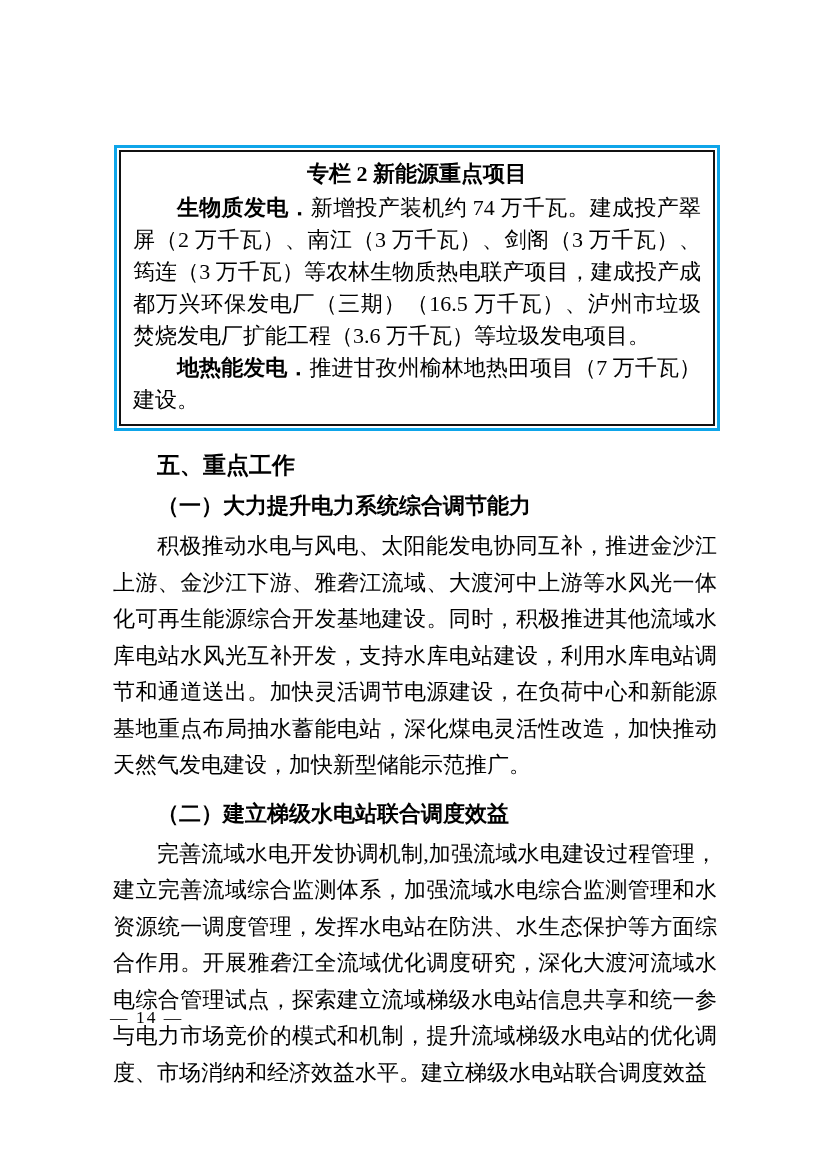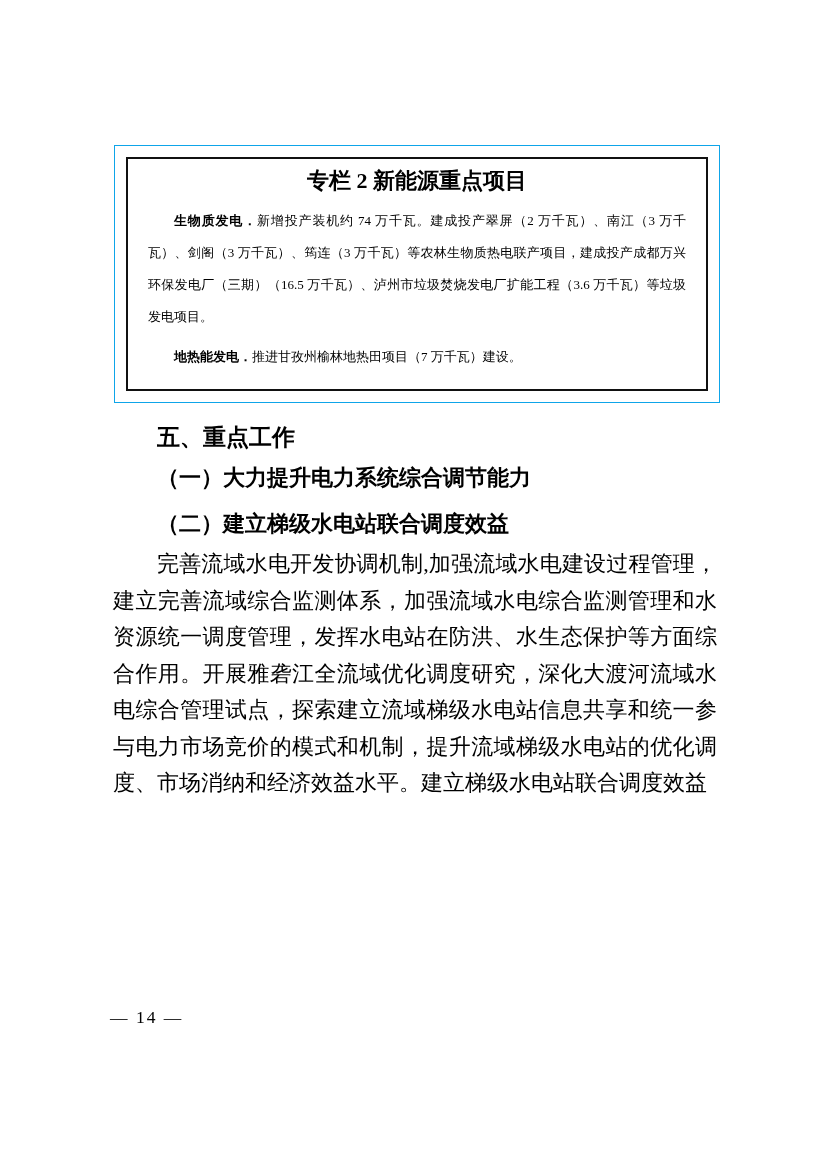--- a/index.html
+++ b/index.html
@@ -17,42 +17,42 @@
     color: #000000;
   }
   .content {
     position: absolute;
     left: 113px;
     top: 145px;
     width: 604px;
   }
   
   .box {
-    border: 1px solid #0ea5e9;
-    padding: 11px;
+    border: 3px solid #0ea5e9;
+    padding: 2px;
     margin-bottom: 19px;
     box-sizing: border-box;
     width: 606px;
     margin-left: 1px;
   }
   .box-inner {
     border: 2px solid #111111;
     padding: 4px 12px 8px 12px;
   }
   .box-title {
     text-align: center;
     font-weight: bold;
     font-size: 22px;
     line-height: 32px;
     margin: 2px 0 2px 0;
     font-family: "Liberation Serif", serif;
   }
   .box-para {
-    margin: 8px;
-    font-size: 13px;
+    margin: 0;
+    font-size: 22px;
     line-height: 32px;
     text-align: justify;
     text-indent: 2em;
     font-family: "Liberation Serif", serif;
   }
   .box-lead {
     font-weight: bold;
     font-family: "Liberation Sans", sans-serif;
   }
   .section-heading {
@@ -101,20 +101,21 @@
       <div class="box-inner">
         <div class="box-title">专栏 2 新能源重点项目</div>
         <p class="box-para"><span class="box-lead">生物质发电．</span><span>新增投产装机约 74 万千瓦。建成投产翠屏（2 万千瓦）、南江（3 万千瓦）、剑阁（3 万千瓦）、筠连（3 万千瓦）等农林生物质热电联产项目，建成投产成都万兴环保发电厂（三期）（16.5 万千瓦）、泸州市垃圾焚烧发电厂扩能工程（3.6 万千瓦）等垃圾发电项目。</span></p>
         <p class="box-para"><span class="box-lead">地热能发电．</span><span>推进甘孜州榆林地热田项目（7 万千瓦）建设。</span></p>
       </div>
     </div>
 
     <div class="section-heading">五、重点工作</div>
 
     <div class="subsection-title">（一）大力提升电力系统综合调节能力</div>
+    <p class="body-para">积极推动水电与风电、太阳能发电协同互补，推进金沙江上游、金沙江下游、雅砻江流域、大渡河中上游等水风光一体化可再生能源综合开发基地建设。同时，积极推进其他流域水库电站水风光互补开发，支持水库电站建设，利用水库电站调节和通道送出。加快灵活调节电源建设，在负荷中心和新能源基地重点布局抽水蓄能电站，深化煤电灵活性改造，加快推动天然气发电建设，加快新型储能示范推广。</p>
 
     <div class="subsection-title second">（二）建立梯级水电站联合调度效益</div>
     <p class="body-para">完善流域水电开发协调机制,加强流域水电建设过程管理，建立完善流域综合监测体系，加强流域水电综合监测管理和水资源统一调度管理，发挥水电站在防洪、水生态保护等方面综合作用。开展雅砻江全流域优化调度研究，深化大渡河流域水电综合管理试点，探索建立流域梯级水电站信息共享和统一参与电力市场竞价的模式和机制，提升流域梯级水电站的优化调度、市场消纳和经济效益水平。建立梯级水电站联合调度效益</p>
 
   </div>
 
   <div class="page-number">— 14 —</div>
 </div>
 
 </body></html>

